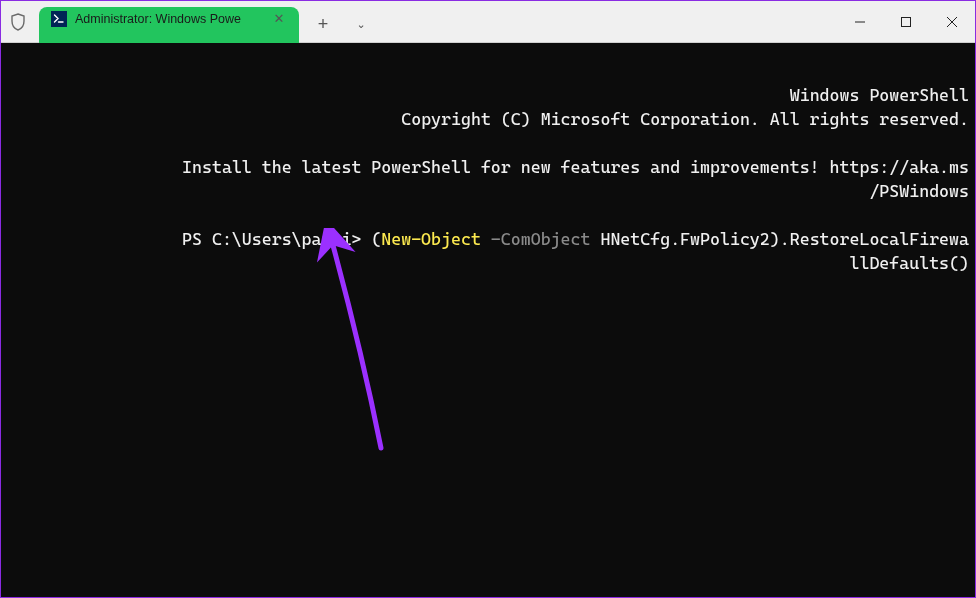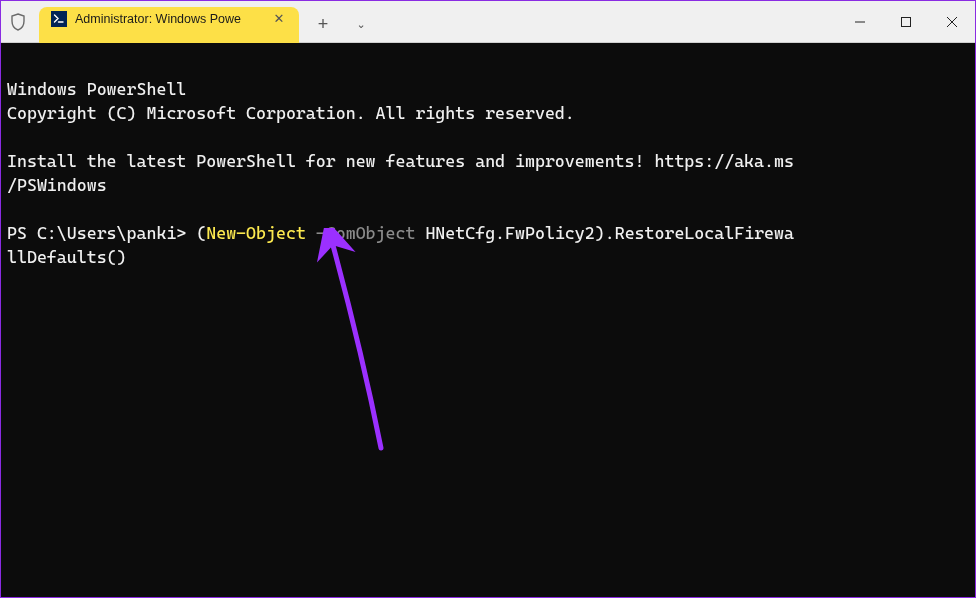--- a/index.html
+++ b/index.html
@@ -27,21 +27,21 @@
     .shield-icon {
       width: 18px;
       height: 18px;
       display: flex;
       align-items: center;
       justify-content: center;
     }
     .tab {
       display: flex;
       align-items: center;
-      background: #fde047;
+      background: #22c55e;
       border-radius: 8px 8px 0 0;
       padding: 0 10px 12px 12px;
       margin-top: 6px;
       gap: 8px;
       min-width: 260px;
       height: 36px;
       margin-left: 6px;
       position: relative;
     }
     .tab-icon {
@@ -104,28 +104,29 @@
       align-items: center;
       justify-content: center;
       cursor: pointer;
       font-size: 14px;
       color: #222;
     }
     .terminal {
       background: #0c0c0c;
       width: 100%;
       height: calc(598px - 42px - 2px);
-      padding: 10px 6px;
+      padding: 16px 6px;
       font-family: "Cascadia Mono", "Consolas", monospace;
       font-size: 17px;
       line-height: 24px;
       color: #ccc;
       white-space: pre-wrap;
       word-break: break-all;
       position: relative;
+      text-align: right;
     }
     .ps-white { color: #f0f0f0; }
     .ps-yellow { color: #fce94f; }
     .ps-gray { color: #8a8a8a; }
     .arrow-annotation {
       position: absolute;
       pointer-events: none;
     }
   </style>
 </head>

